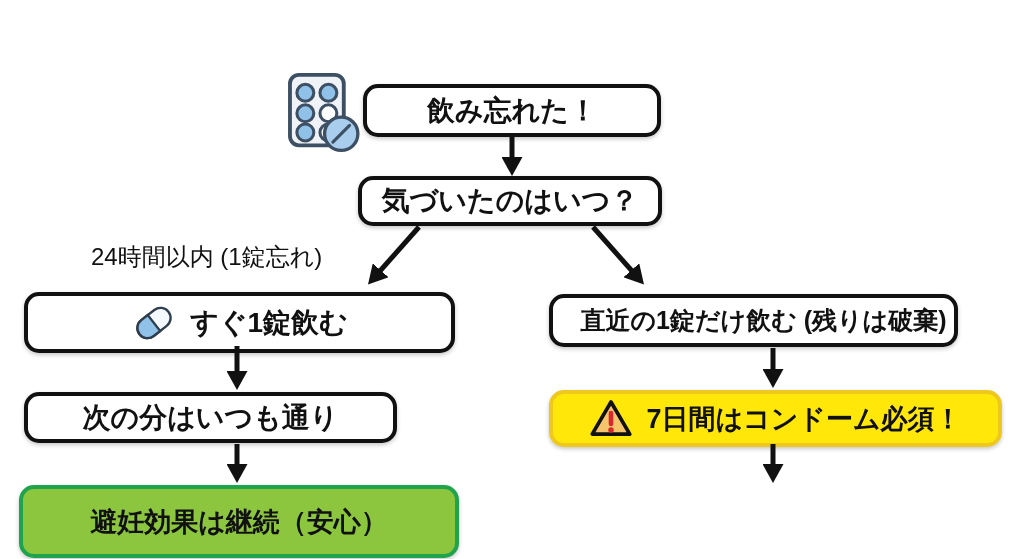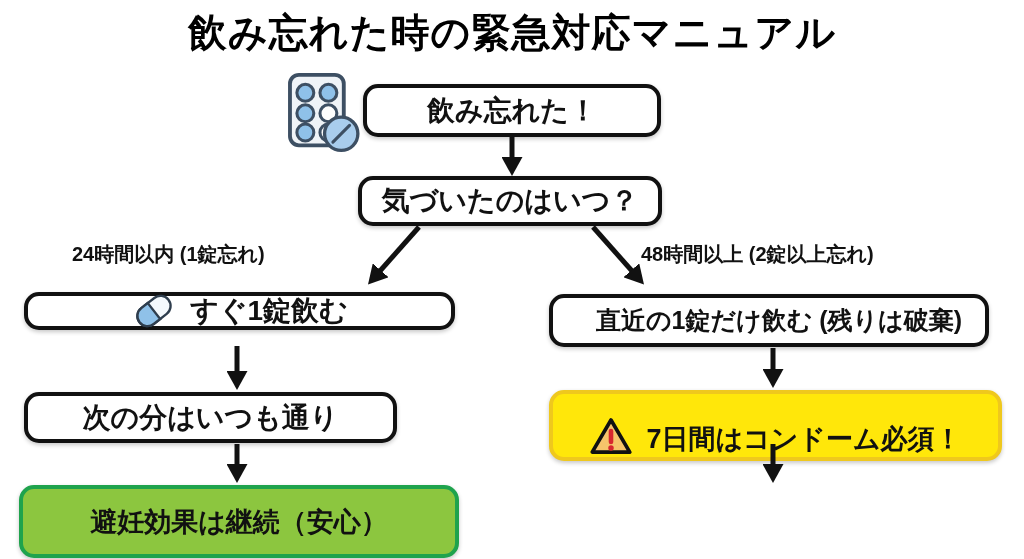--- a/index.html
+++ b/index.html
@@ -14,44 +14,43 @@
   }
   .fbox{
     position:absolute;background:#fff;border:4px solid #111;border-radius:15px;
     display:flex;align-items:center;justify-content:center;gap:13px;
     font-weight:800;box-shadow:0 2px 4px rgba(0,0,0,0.22);
     box-sizing:border-box;text-align:center;
   }
   .fbox .txt{white-space:nowrap;}
   #start-box{left:363px;top:84px;width:298px;height:53px;font-size:28px;}
   #question-box{left:358px;top:176px;width:304px;height:50px;font-size:28px;}
-  .branch-label{position:absolute;font-size:20px;font-weight:700;white-space:nowrap;}
+  .branch-label{position:absolute;font-size:24px;font-weight:400;white-space:nowrap;margin-left:19px;}
   #branch-label-left{left:72px;top:241px;}
   #branch-label-right{left:641px;top:241px;}
-  #left-step-1{left:24px;top:292px;width:431px;height:38px;font-size:28px;}
+  #left-step-1{left:24px;top:292px;width:431px;height:61px;font-size:28px;}
   #left-step-2{left:24px;top:392px;width:373px;height:51px;font-size:28px;}
   #left-step-3{
     left:19px;top:485px;width:440px;height:73px;font-size:27px;
     background:var(--green-fill,#8CC63F);border-color:var(--green-border,#1FA34D);
   }
-  #right-step-1{left:549px;top:294px;width:440px;height:53px;font-size:25px;padding-left:20px;}
+  #right-step-1{left:549px;top:294px;width:409px;height:53px;font-size:25px;padding-left:20px;}
   #right-step-2{
-    left:549px;top:390px;width:453px;height:71px;font-size:27px;
-    background:var(--yellow-fill,#FFE70A);border-color:var(--yellow-border,#EFC81D);align-items:flex-end;
+    left:549px;top:390px;width:453px;height:57px;font-size:27px;
+    background:var(--yellow-fill,#FFE70A);border-color:var(--yellow-border,#EFC81D);
   }
   #right-step-3{left:549px;top:485px;width:453px;height:55px;font-size:28px;}
   #arrow-layer{left:0;top:0;width:1024px;height:559px;pointer-events:none;}
   #pill-pack{left:283px;top:71px;width:78px;height:82px;}
 </style>
 </head>
 <body>
 
 <div id="canvas">
 
-  <div id="title" class="abs">飲み忘れた時の緊急対応マニュアル</div>
 
   <svg id="pill-pack" class="abs" viewBox="0 0 60 64">
     <rect x="5" y="3" width="42" height="55" rx="7" fill="#EFF3F7" stroke="#3D4F63" stroke-width="3"></rect>
     <circle cx="17" cy="17" r="6.6" fill="#8FC1E9" stroke="#3D4F63" stroke-width="2.4"></circle>
     <circle cx="35" cy="17" r="6.6" fill="#8FC1E9" stroke="#3D4F63" stroke-width="2.4"></circle>
     <circle cx="17" cy="33" r="6.6" fill="#8FC1E9" stroke="#3D4F63" stroke-width="2.4"></circle>
     <circle cx="35" cy="33" r="6.6" fill="#FDFDFD" stroke="#3D4F63" stroke-width="2.4"></circle>
     <circle cx="17" cy="48" r="6.6" fill="#8FC1E9" stroke="#3D4F63" stroke-width="2.4"></circle>
     <circle cx="35" cy="48" r="6.6" fill="#FDFDFD" stroke="#3D4F63" stroke-width="2.4"></circle>
     <circle cx="45" cy="49" r="13" fill="#A9CDED" stroke="#3D4F63" stroke-width="2.6"></circle>
@@ -60,21 +59,20 @@
 
   <div id="start-box" class="fbox">
     <span class="txt">飲み忘れた！</span>
   </div>
 
   <div id="question-box" class="fbox">
     <span class="txt">気づいたのはいつ？</span>
   </div>
 
   <div id="branch-label-left" class="branch-label">24時間以内 (1錠忘れ)</div>
-  <div id="branch-label-right" class="branch-label">48時間以上 (2錠以上忘れ)</div>
 
   <div id="left-step-1" class="fbox">
     <svg width="46" height="44" viewBox="0 0 48 48">
       <g transform="rotate(-38 24 24)">
         <rect x="4" y="13" width="40" height="22" rx="11" fill="#F4F9FD" stroke="#2F3E4E" stroke-width="2.6"></rect>
         <path d="M24,13 L15,13 A11,11 0 0 0 15,35 L24,35 Z" fill="#8FC1E9" stroke="#2F3E4E" stroke-width="2.6"></path>
       </g>
     </svg>
     <span class="txt">すぐ1錠飲む</span>
   </div>

